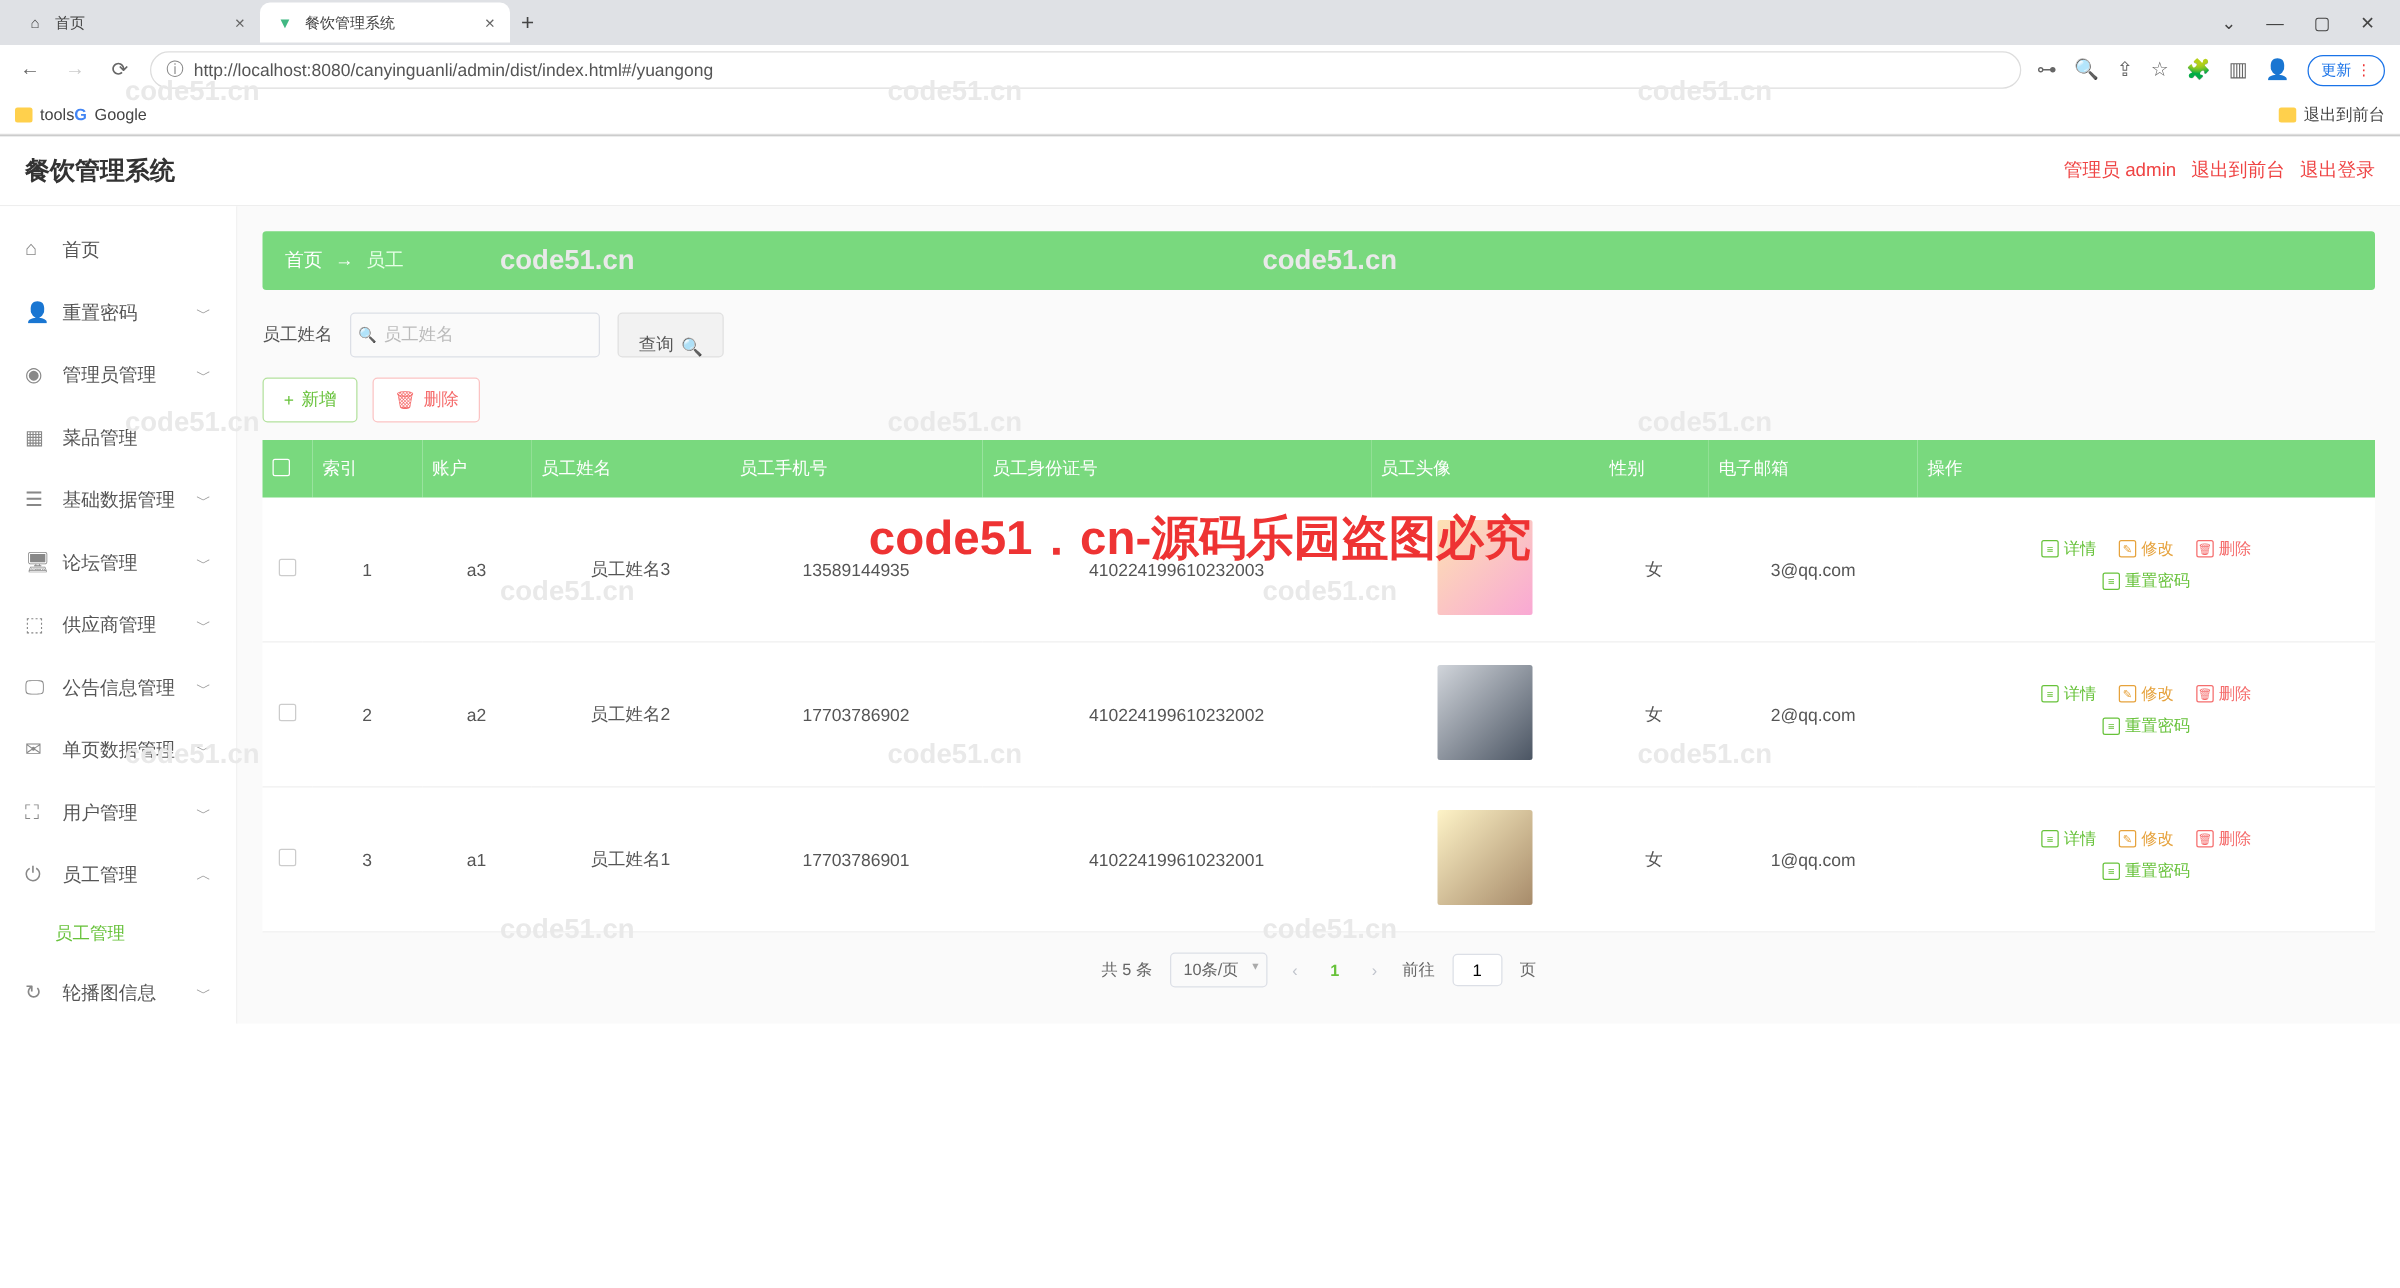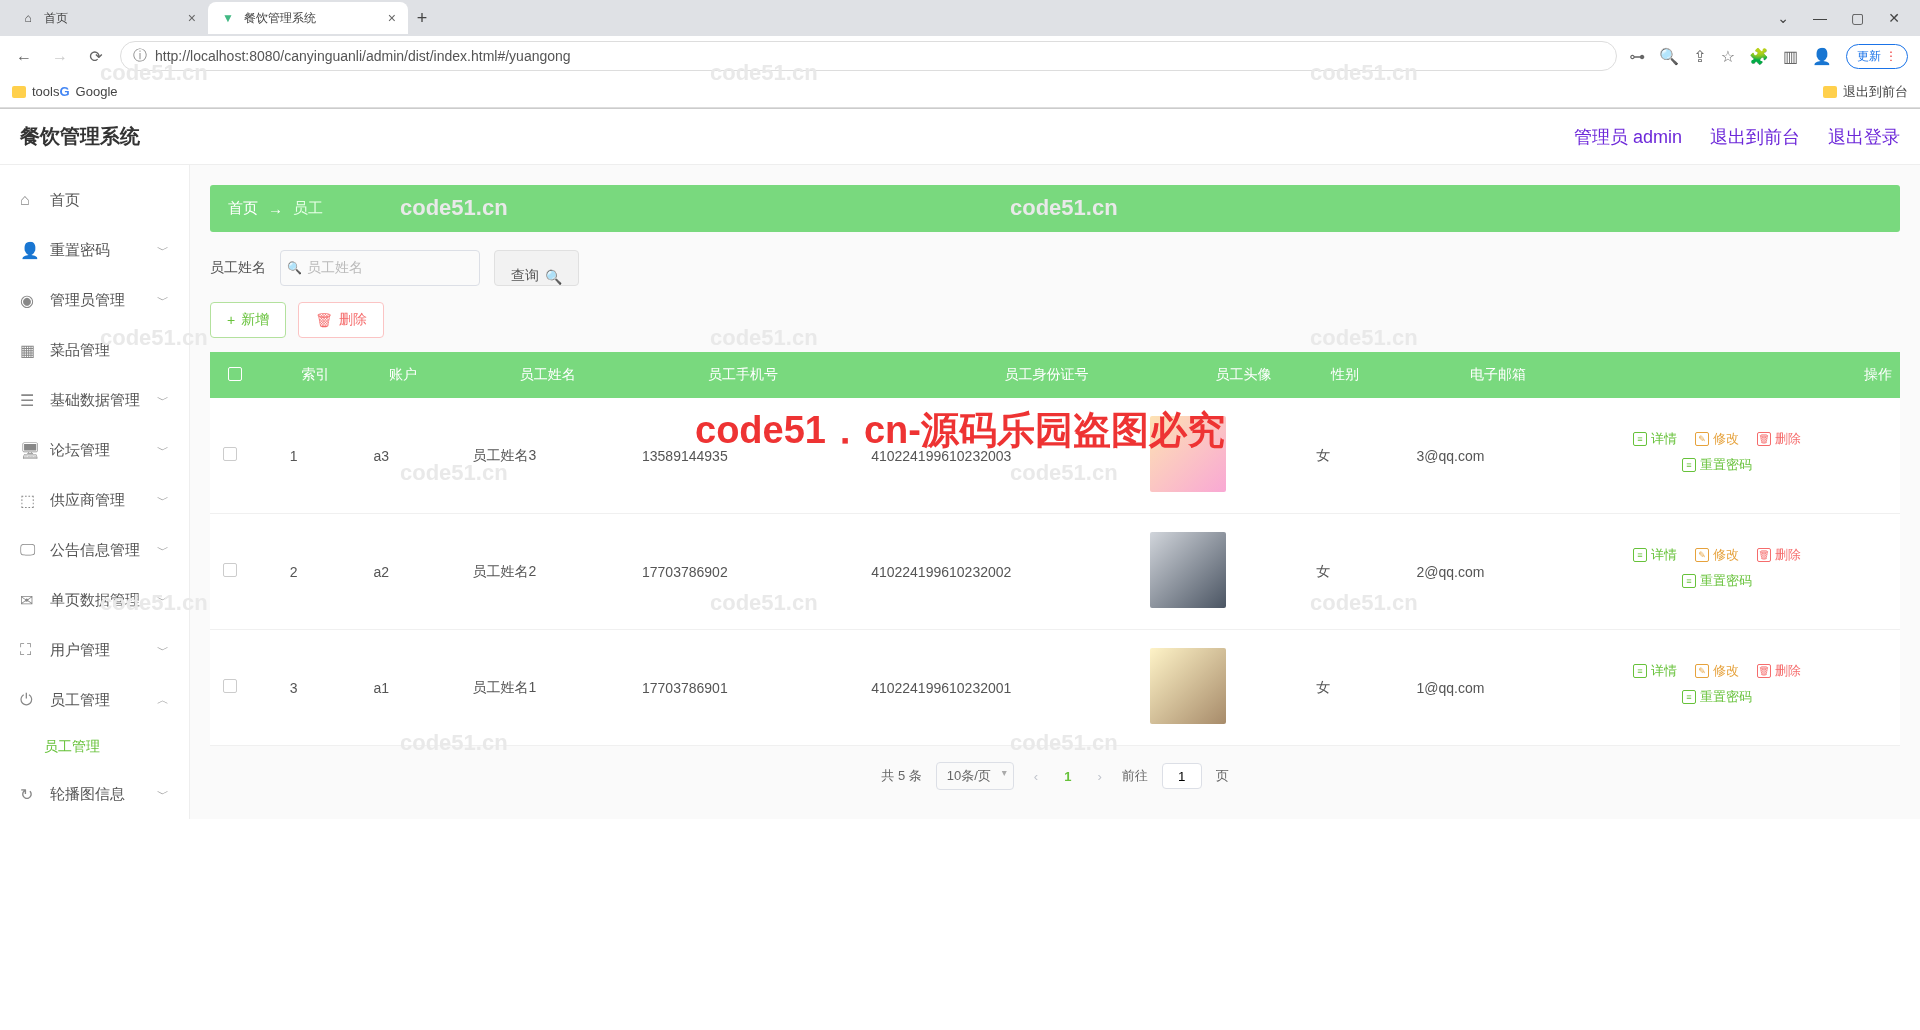--- a/index.html
+++ b/index.html
@@ -22,21 +22,21 @@
 .update-btn { border: 1px solid #1a73e8; color: #1a73e8; border-radius: 14px; padding: 3px 10px; font-size: 12px; display: flex; align-items: center; gap: 4px; }
 .bookmark-bar { display: flex; align-items: center; height: 32px; padding: 0 12px; font-size: 13px; color: #444; background: #fff; border-bottom: 1px solid #ddd; }
 .bookmark-bar .bk-item { display: flex; align-items: center; gap: 6px; }
 .bookmark-bar .other { margin-left: auto; }
 .yellow-folder { width: 14px; height: 12px; background: #ffd04c; border-radius: 2px; display:inline-block; }
 .g-icon { font-weight: bold; }
 
 
 .app-header { display: flex; align-items: center; height: 56px; padding: 0 20px; border-bottom: 1px solid #eee; }
 .app-title { font-size: 20px; font-weight: bold; }
-.app-header-right { margin-left: auto; display: flex; gap: 28px; font-size: 18px; color: #6d28d9; }
+.app-header-right { margin-left: auto; display: flex; gap: 12px; font-size: 15px; color: #ef4444; }
 
 
 .layout { display: flex; }
 .sidebar { width: 190px; background: #fff; border-right: 1px solid #eee; padding-top: 10px; }
 .side-item { display: flex; align-items: center; height: 50px; padding: 0 20px; color: #555; font-size: 15px; gap: 12px; position: relative; cursor: pointer; }
 .side-item .chev { margin-left: auto; font-size: 12px; color: #999; }
 .side-sub { padding-left: 44px; height: 44px; display: flex; align-items: center; color: #67C23A; font-size: 14px; cursor: pointer; }
 .side-icon { width: 18px; display: inline-flex; color: #888; font-size: 16px; }
 
 
@@ -51,21 +51,21 @@
 .search-input { height: 36px; border: 1px solid #dcdfe6; border-radius: 4px; padding: 0 30px 0 26px; width: 200px; font-size: 14px; color: #888; position: relative; display: flex; align-items: center; }
 .search-input::before { content: "🔍"; position: absolute; left: 6px; font-size: 12px; color: #bbb; }
 .btn { height: 36px; padding: 0 16px; border-radius: 4px; display: inline-flex; align-items: center; gap: 6px; cursor: pointer; font-size: 14px; }
 .btn-default { background: #f2f2f2; border: 1px solid #e0e0e0; color: #555; align-items: flex-end; }
 .btn-success-plain { border: 1px solid #b3e19d; color: #67C23A; background: #fff; }
 .btn-danger-plain { border: 1px solid #fbc4c4; color: #f56c6c; background: #fff; }
 .action-row { display: flex; gap: 12px; margin-bottom: 14px; }
 
 
 .tbl { width: 100%; border-collapse: collapse; background: #fff; }
-.tbl thead th { background: #79d97e; color: #fff; font-weight: normal; padding: 14px 8px; font-size: 14px; text-align: right; }
+.tbl thead th { background: #79d97e; color: #fff; font-weight: normal; padding: 14px 8px; font-size: 14px; text-align: left; }
 .tbl tbody td { padding: 18px 8px; text-align: center; border-bottom: 1px solid #f0f0f0; font-size: 14px; color: #555; vertical-align: middle; }
 .chk { width: 14px; height: 14px; border: 1px solid #ccc; display: inline-block; border-radius: 2px; }
 .chk-header { border-color: #fff; }
 .avatar { width: 76px; height: 76px; background: linear-gradient(135deg,#e0e0e0,#c8c8c8); display: inline-block; border-radius: 2px; }
 .avatar.a1 { background: linear-gradient(135deg,#fde2b3,#f9a8d4); }
 .avatar.a2 { background: linear-gradient(135deg,#d1d5db,#4b5563); }
 .avatar.a3 { background: linear-gradient(135deg,#fef3c7,#a78b6a); }
 
 .op-cell .op-line { display: flex; flex-wrap: wrap; gap: 18px; justify-content: center; margin-bottom: 8px; }
 .op-btn { display: inline-flex; align-items: center; gap: 4px; font-size: 13px; cursor: pointer; }

